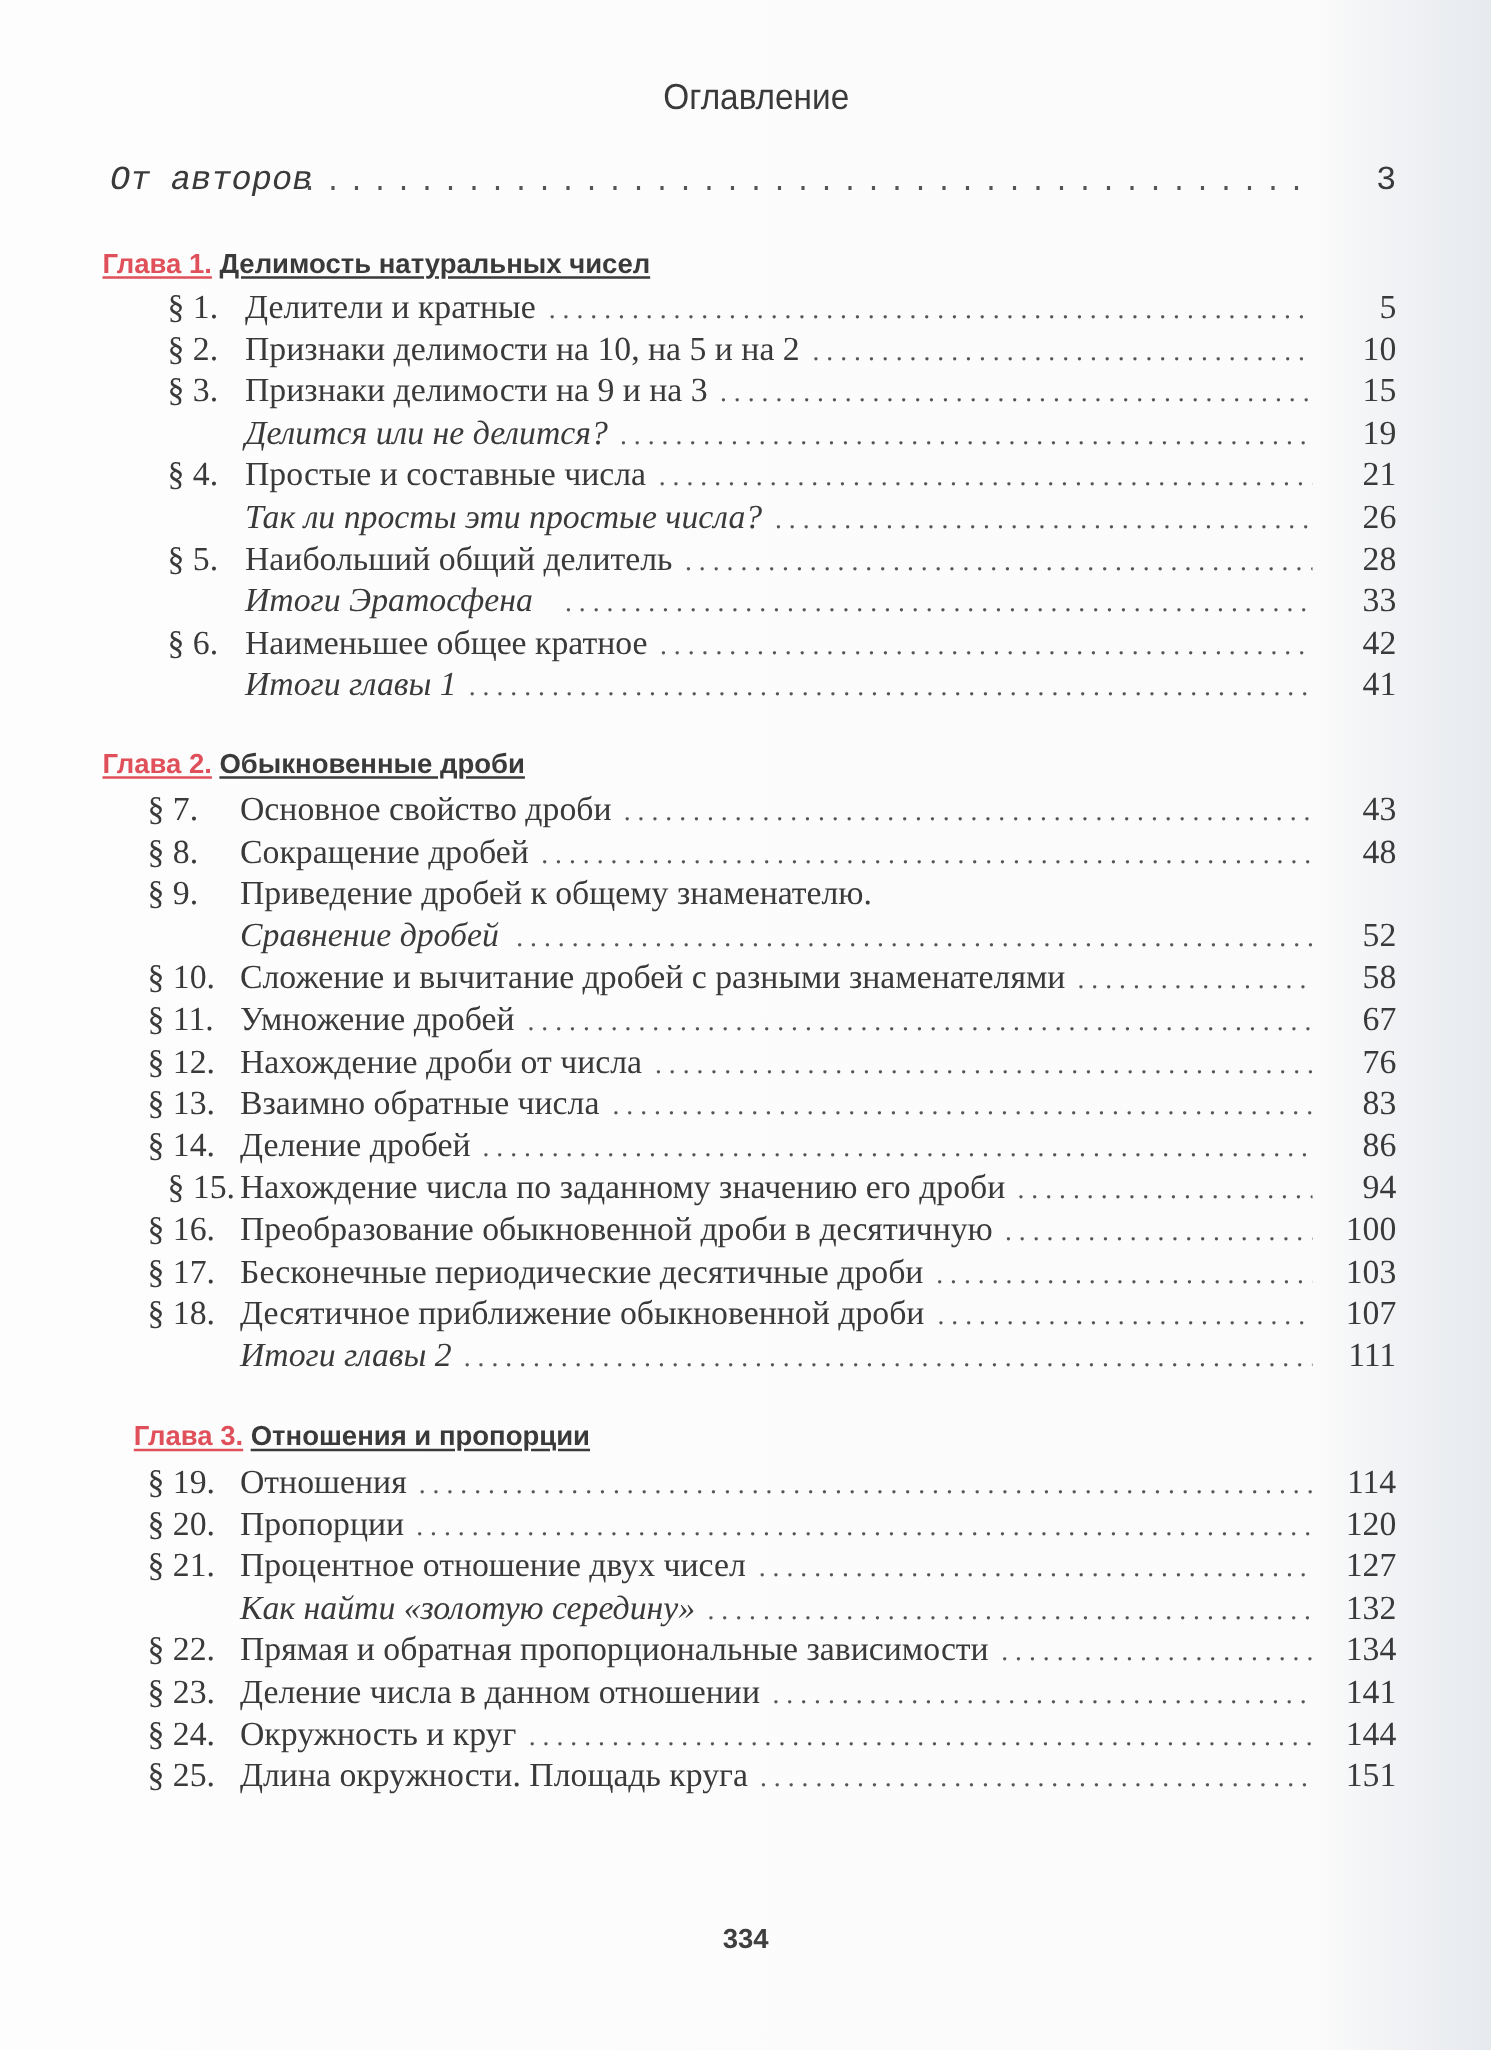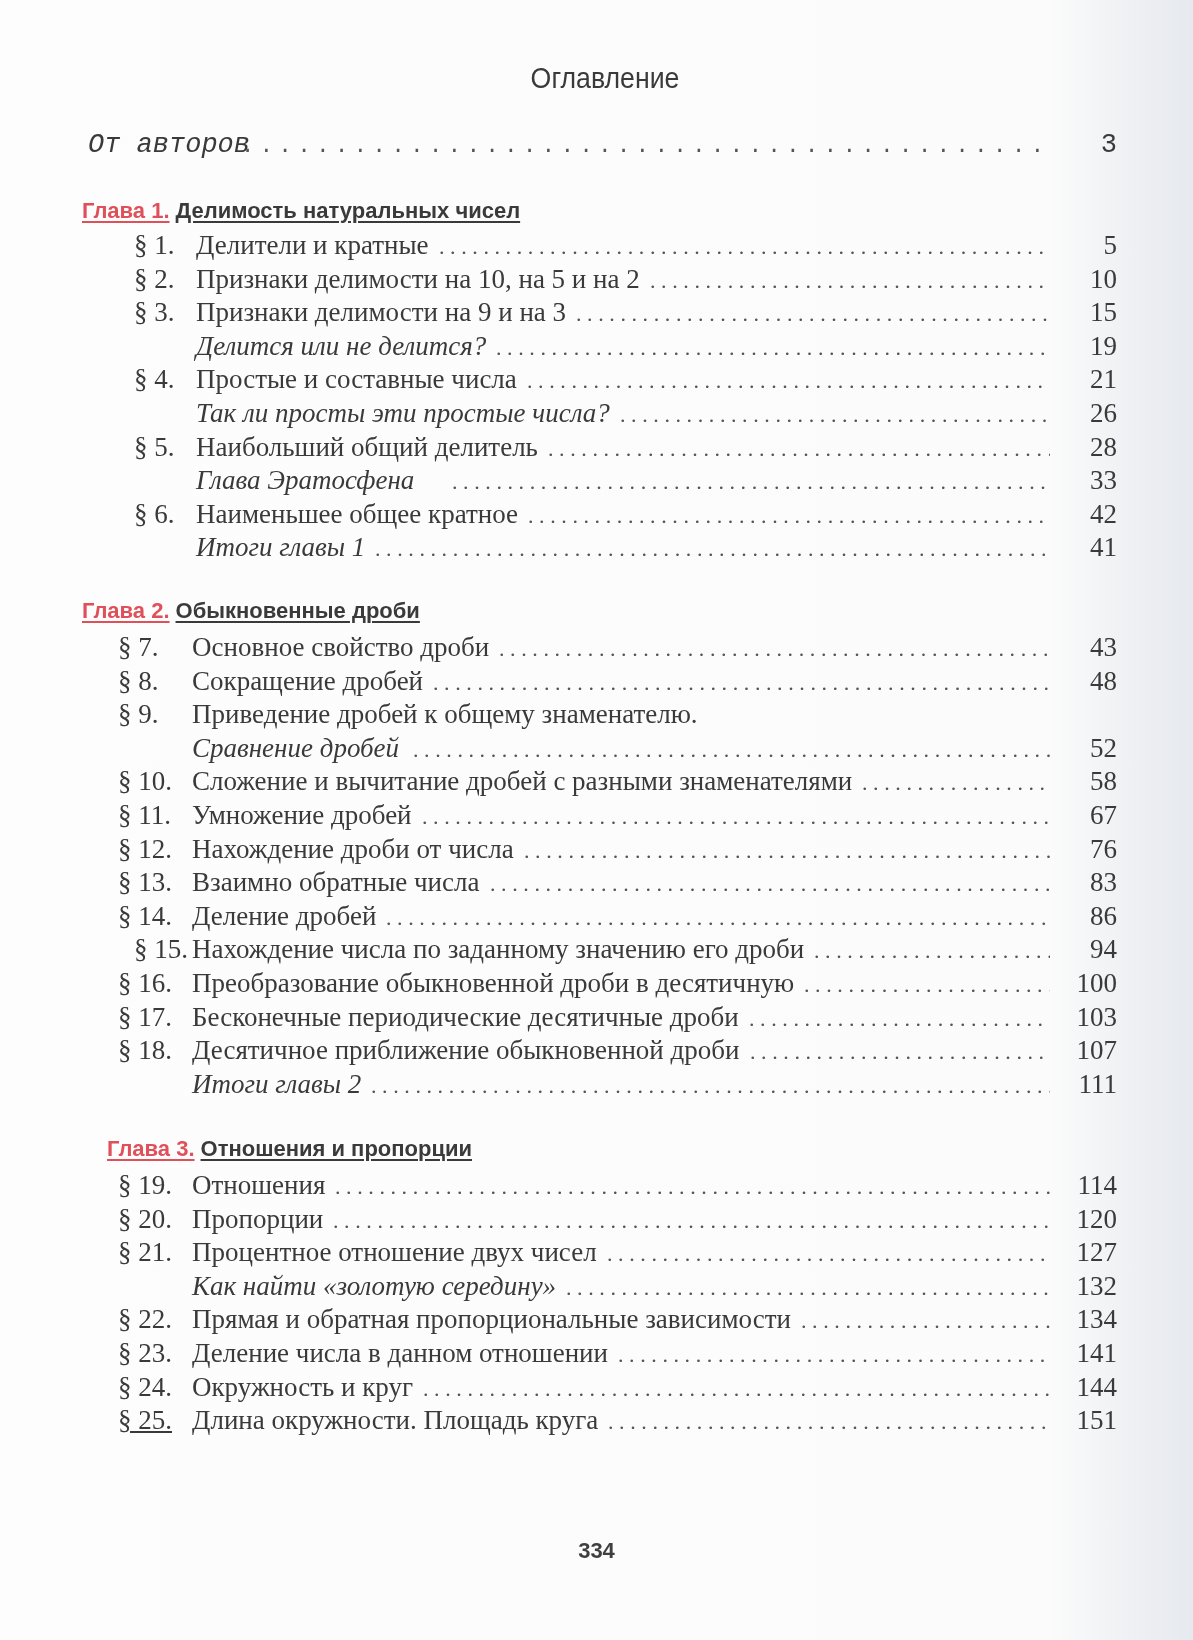--- a/index.html
+++ b/index.html
@@ -87,21 +87,21 @@
         <span class="dots" style="left: 620px; width: 430px; top: 2px;">..........................................</span>
         <span class="pg">26</span>
       </div>
       <div class="entry" style="top: 429.6px;">
         <span class="sec" style="left: 134px;">§ 5.</span>
         <span class="txt" style="left: 196px;">Наибольший общий делитель</span>
         <span class="dots" style="left: 548px; width: 502px; top: 2px;">................................................</span>
         <span class="pg">28</span>
       </div>
       <div class="entry it" style="top: 463.2px;">
-        <span class="txt" style="left: 196px;">Глава Эратосфена</span>
+        <span class="txt" style="left: 196px;">Итоги Эратосфена</span>
         <span class="dots" style="left: 452px; width: 598px; top: 2px;">.........................................................</span>
         <span class="pg">33</span>
       </div>
       <div class="entry" style="top: 496.8px;">
         <span class="sec" style="left: 134px;">§ 6.</span>
         <span class="txt" style="left: 196px;">Наименьшее общее кратное</span>
         <span class="dots" style="left: 528px; width: 522px; top: 2px;">..................................................</span>
         <span class="pg">42</span>
       </div>
       <div class="entry it" style="top: 530.4px;">
@@ -226,21 +226,21 @@
         <span class="dots" style="left: 618px; width: 432px; top: 2px;">..........................................</span>
         <span class="pg">141</span>
       </div>
       <div class="entry" style="top: 1369.6px;">
         <span class="sec" style="left: 118px;">§ 24.</span>
         <span class="txt" style="left: 192px;">Окружность и круг</span>
         <span class="dots" style="left: 423px; width: 627px; top: 2px;">...........................................................</span>
         <span class="pg">144</span>
       </div>
       <div class="entry" style="top: 1403.2px;">
-        <span class="sec" style="left: 118px; text-decoration: underline;">§ 25.</span>
+        <span class="sec" style="left: 118px;">§ 25.</span>
         <span class="txt" style="left: 192px;">Длина окружности. Площадь круга</span>
         <span class="dots" style="left: 608px; width: 442px; top: 2px;">...........................................</span>
         <span class="pg">151</span>
       </div>
     </div>
 
   <div class="pagenum">334</div>
 </div>
 
 </body></html>

